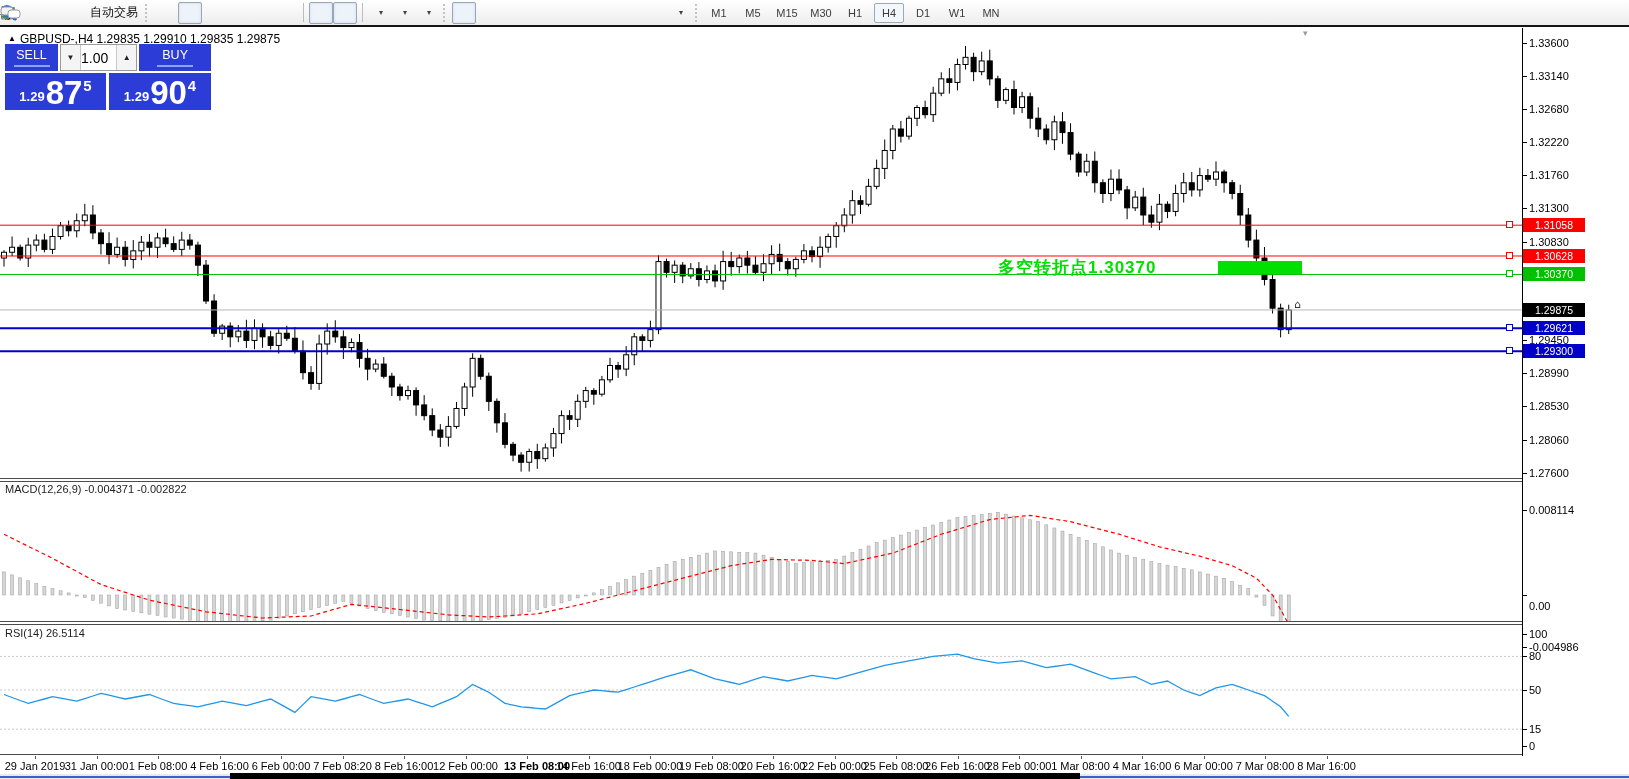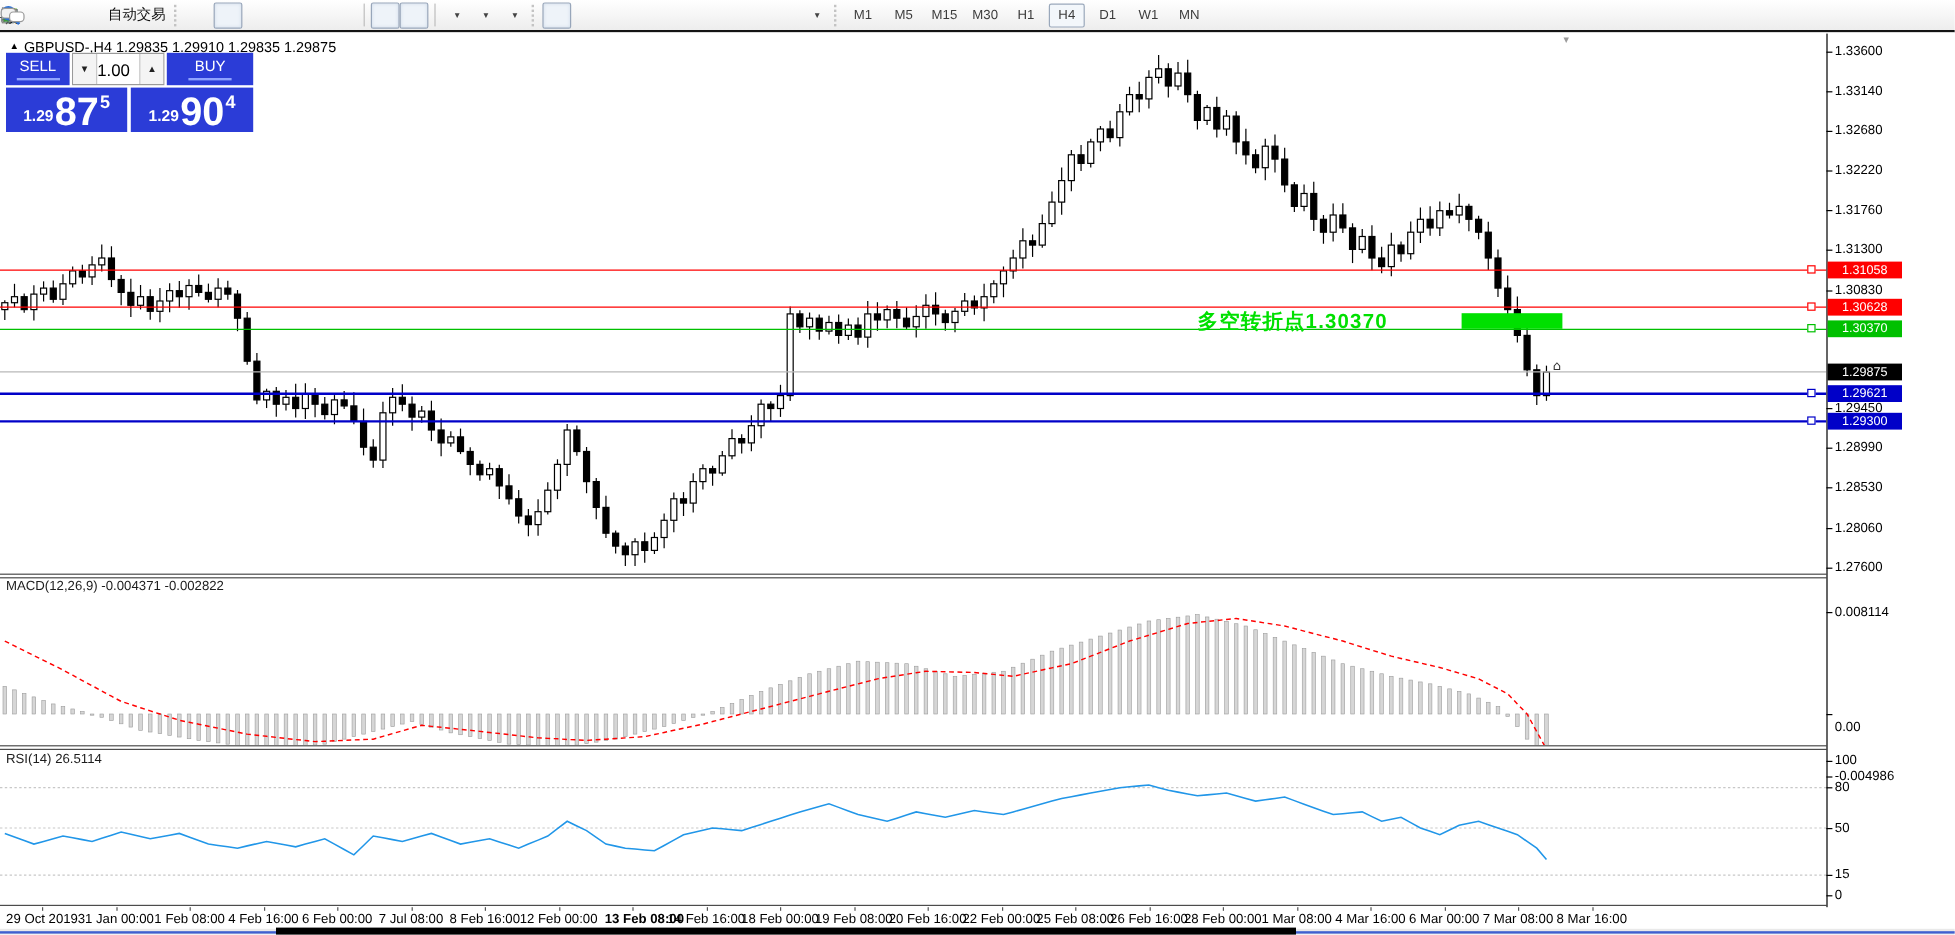--- a/index.html
+++ b/index.html
@@ -895,31 +895,31 @@
         <div class="axis-label" style="top: 657px;">50</div>
         <div class="axis-tick" style="top: 702.2px;"></div>
         <div class="axis-label" style="top: 696.2px;">15</div>
         <div class="axis-tick" style="top: 719px;"></div>
         <div class="axis-label" style="top: 713px;">0</div>
       </div>
 
     <div class="time-axis">
         <div id="time-layer">
           <div class="time-tick" style="left: 35px;"></div>
-          <div class="time-label" style="left: 35px;">29 Oct 2019</div>
+          <div class="time-label" style="left: 35px;">29 Jan 2019</div>
           <div class="time-tick" style="left: 96.5px;"></div>
           <div class="time-label" style="left: 96.5px; text-align: center;">31 Jan 00:00</div>
           <div class="time-tick" style="left: 158px;"></div>
           <div class="time-label" style="left: 158px;">1 Feb 08:00</div>
           <div class="time-tick" style="left: 219.5px;"></div>
           <div class="time-label" style="left: 219.5px;">4 Feb 16:00</div>
           <div class="time-tick" style="left: 281px;"></div>
           <div class="time-label" style="left: 281px;">6 Feb 00:00</div>
           <div class="time-tick" style="left: 342.5px;"></div>
-          <div class="time-label" style="left: 342.5px;">7 Jul 08:00</div>
+          <div class="time-label" style="left: 342.5px;">7 Feb 08:20</div>
           <div class="time-tick" style="left: 404px;"></div>
           <div class="time-label" style="left: 404px;">8 Feb 16:00</div>
           <div class="time-tick" style="left: 465.5px;"></div>
           <div class="time-label" style="left: 465.5px; text-align: right;">12 Feb 00:00</div>
           <div class="time-tick" style="left: 527px;"></div>
           <div class="time-label" style="left: 537px; font-weight: bold;">13 Feb 08:00</div>
           <div class="time-tick" style="left: 588.5px;"></div>
           <div class="time-label" style="left: 588.5px;">14 Feb 16:00</div>
           <div class="time-tick" style="left: 650px;"></div>
           <div class="time-label" style="left: 650px;">18 Feb 00:00</div>

